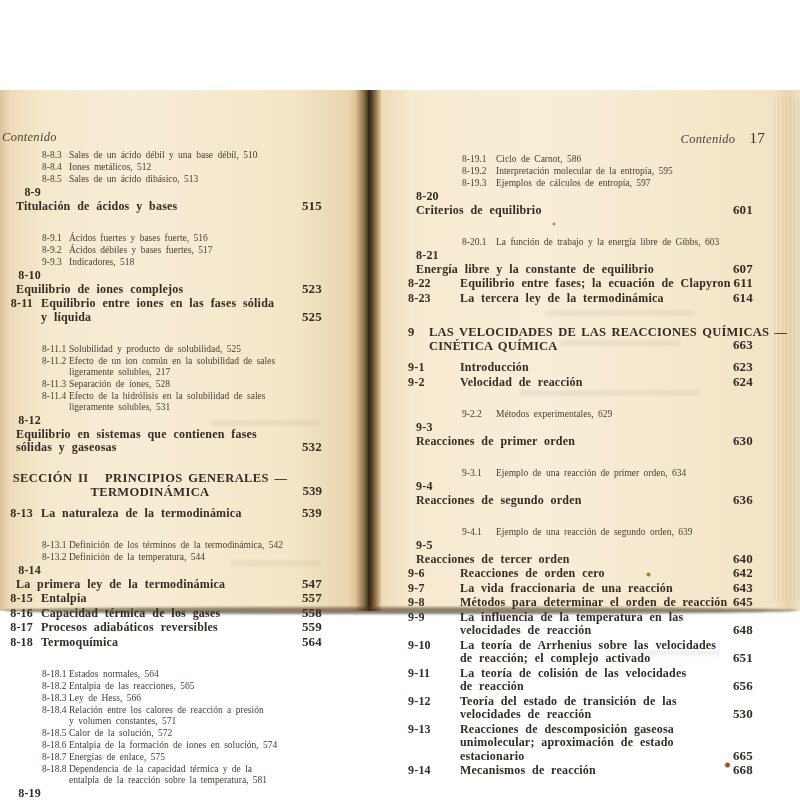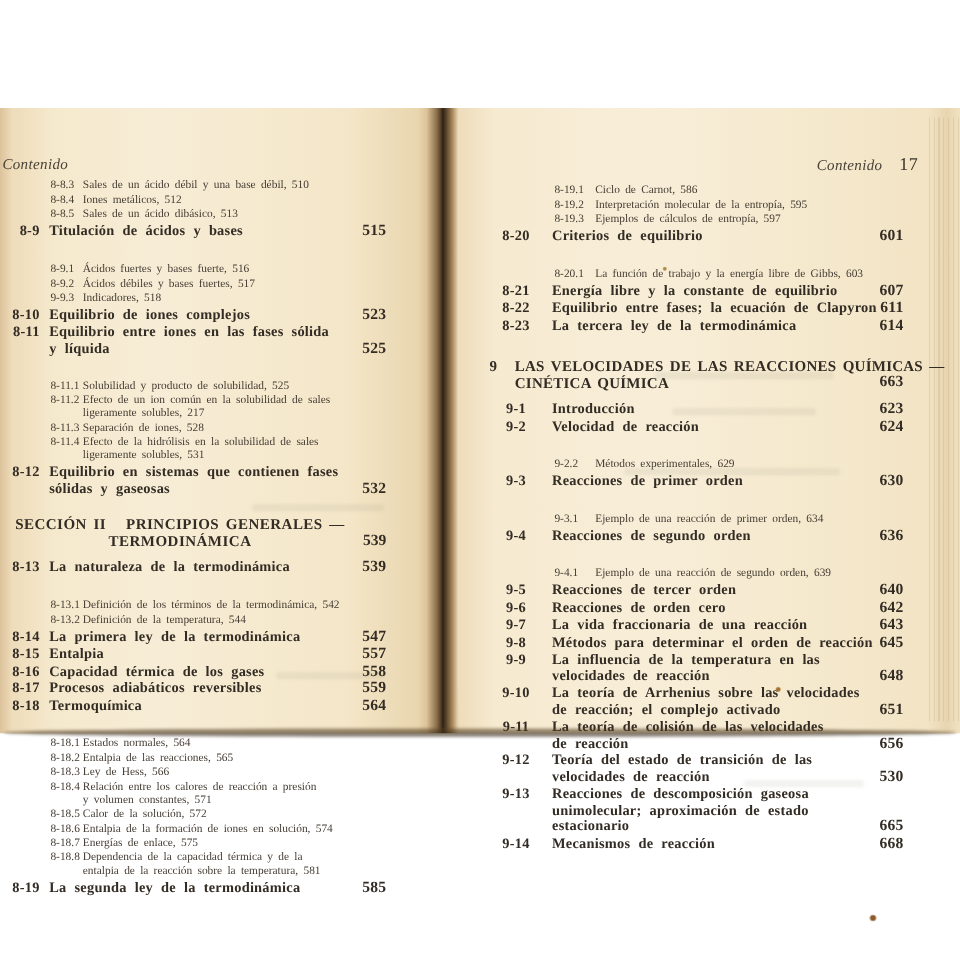--- a/index.html
+++ b/index.html
@@ -55,23 +55,23 @@
   .row.sub{font-size:9.5px;line-height:11px;margin-bottom:1px;color:#453d34;}
   .toc-left .row.sub{padding-left:34px;}
   .toc-left .row.sub .num{width:27px;}
   .toc-right .row.sub{padding-left:54px;}
   .toc-right .row.sub .num{width:34px;}
   .row.sub .line{word-spacing:2px;}
   
   .row.main{font-size:12px;line-height:13.5px;font-weight:bold;margin-top:1px;margin-bottom:1px;color:#332c24;letter-spacing:.2px;}
   .row.main .line{word-spacing:3.5px;}
   .toc-left .row.main .num{width:25px;text-align:right;}
-  .toc-right .row.main .num{width:44px;text-align:center;}
+  .toc-right .row.main .num{width:44px;text-align:left;}
   .row.main .body{margin-left:8px;padding-right:40px;}
-  .row.sub + .row.main{margin-top:0;}
+  .row.sub + .row.main{margin-top:0;flex-direction:column;}
   .row.main + .row.sub{margin-top:20px;align-items:flex-end;}
   
   .row.section{font-size:12.5px;line-height:14px;font-weight:bold;margin-top:16px;margin-bottom:8px;color:#332c24;}
   .row.section .body{text-align:center;padding-right:30px;}
   .row.section .line{word-spacing:2px;letter-spacing:.4px;}
   
   .row.chapter{font-size:12.5px;line-height:14px;font-weight:bold;margin-top:20px;margin-bottom:8px;color:#332c24;letter-spacing:.2px;}
   .row.chapter .num{width:13px;text-align:left;}
   .row.chapter .body{margin-left:8px;padding-right:40px;}
   .row.chapter .line{word-spacing:2px;}

